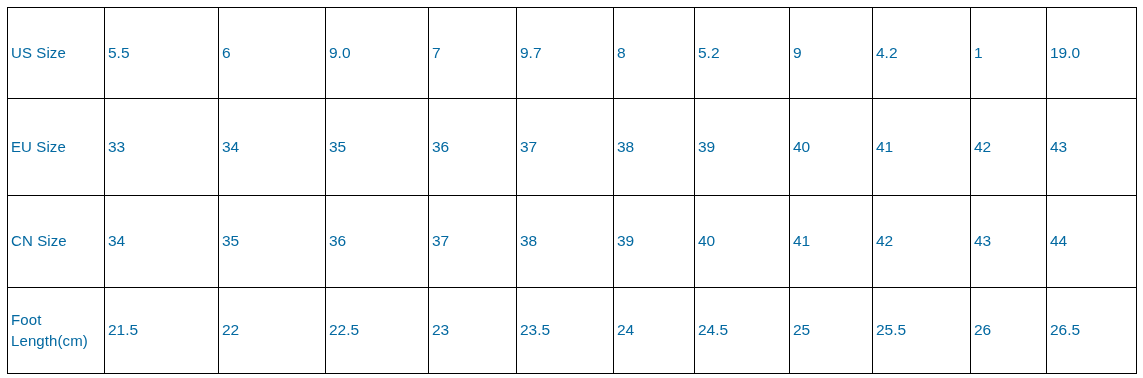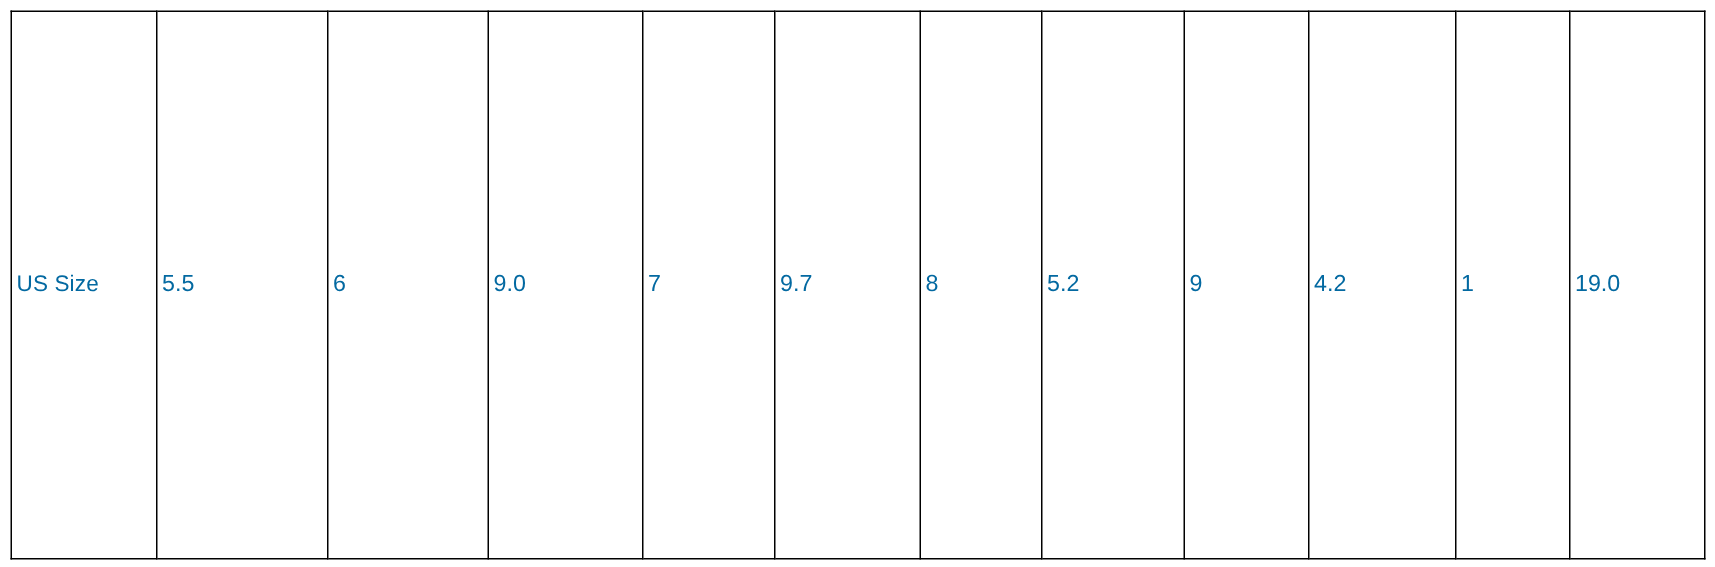--- a/index.html
+++ b/index.html
@@ -87,15 +87,57 @@
         <td>9.0</td>
         <td>7</td>
         <td>9.7</td>
         <td>8</td>
         <td>5.2</td>
         <td>9</td>
         <td>4.2</td>
         <td>1</td>
         <td>19.0</td>
       </tr>
+      <tr class="r1">
+        <td class="row-label">EU Size</td>
+        <td>33</td>
+        <td>34</td>
+        <td>35</td>
+        <td>36</td>
+        <td>37</td>
+        <td>38</td>
+        <td>39</td>
+        <td>40</td>
+        <td>41</td>
+        <td>42</td>
+        <td>43</td>
+      </tr>
+      <tr class="r2">
+        <td class="row-label">CN Size</td>
+        <td>34</td>
+        <td>35</td>
+        <td>36</td>
+        <td>37</td>
+        <td>38</td>
+        <td>39</td>
+        <td>40</td>
+        <td>41</td>
+        <td>42</td>
+        <td>43</td>
+        <td>44</td>
+      </tr>
+      <tr class="r3">
+        <td class="row-label">Foot Length(cm)</td>
+        <td>21.5</td>
+        <td>22</td>
+        <td>22.5</td>
+        <td>23</td>
+        <td>23.5</td>
+        <td>24</td>
+        <td>24.5</td>
+        <td>25</td>
+        <td>25.5</td>
+        <td>26</td>
+        <td>26.5</td>
+      </tr>
     </tbody>
   </table>
 </div>
 
 </body></html>

